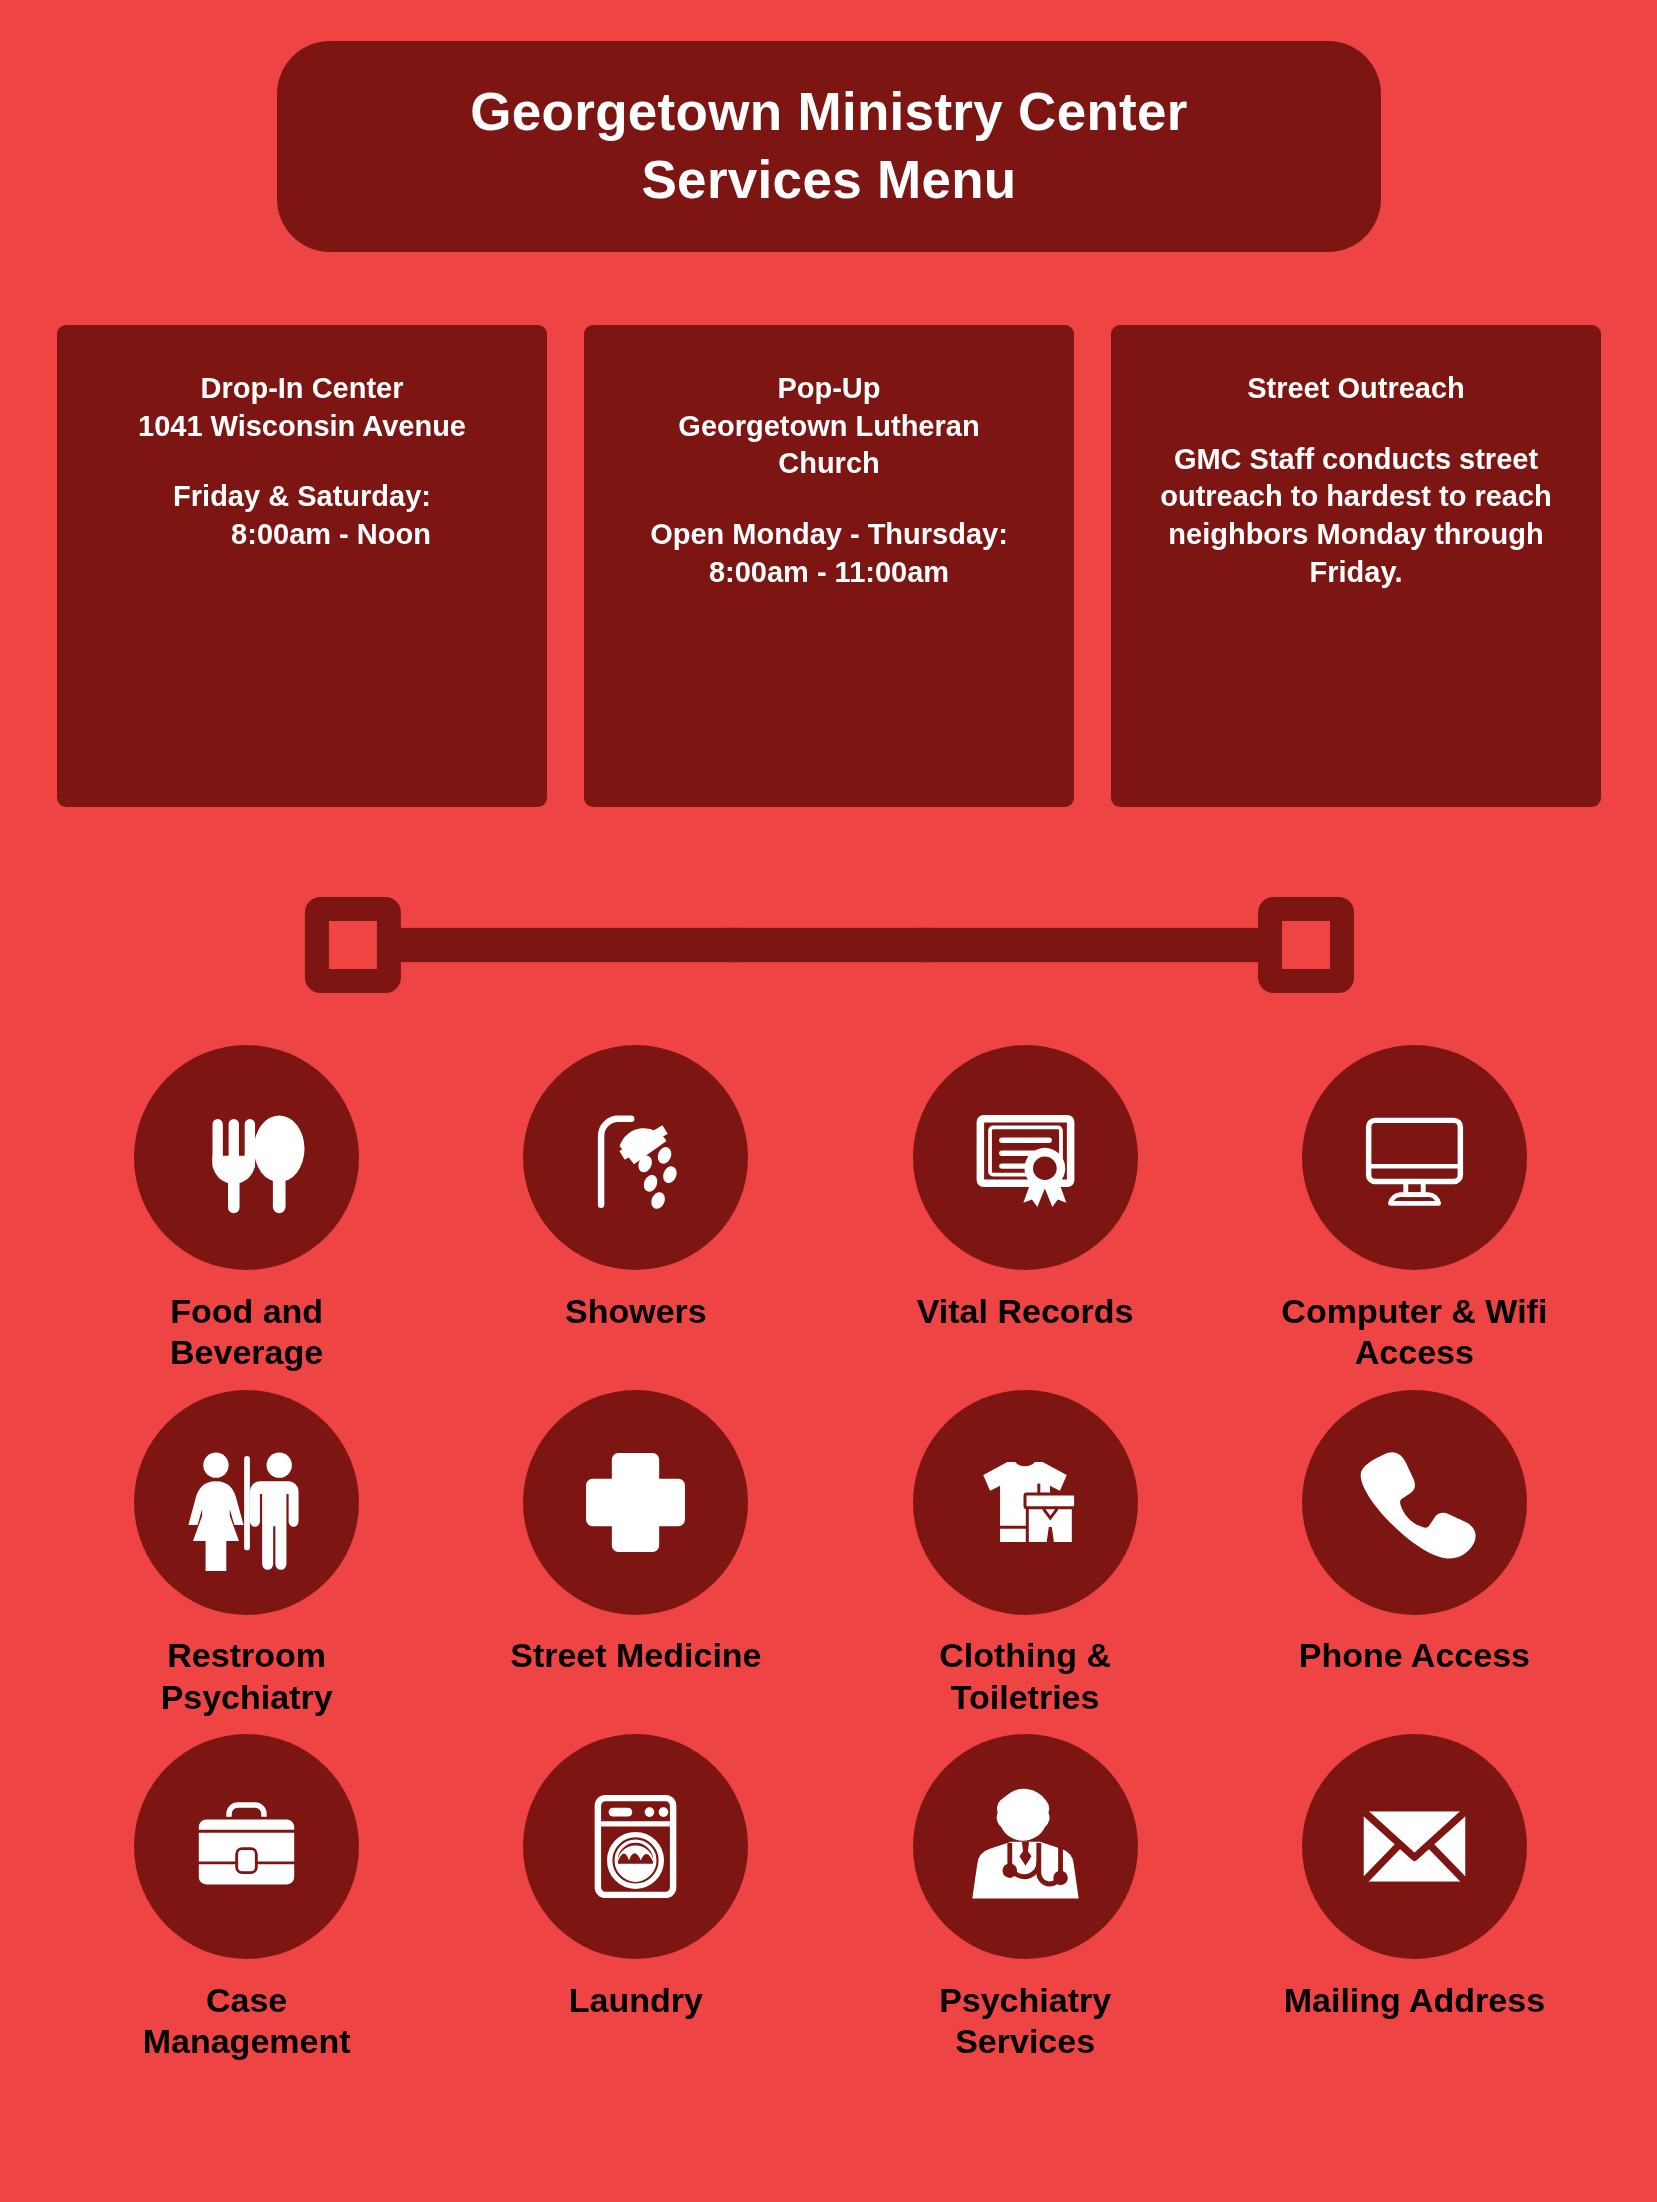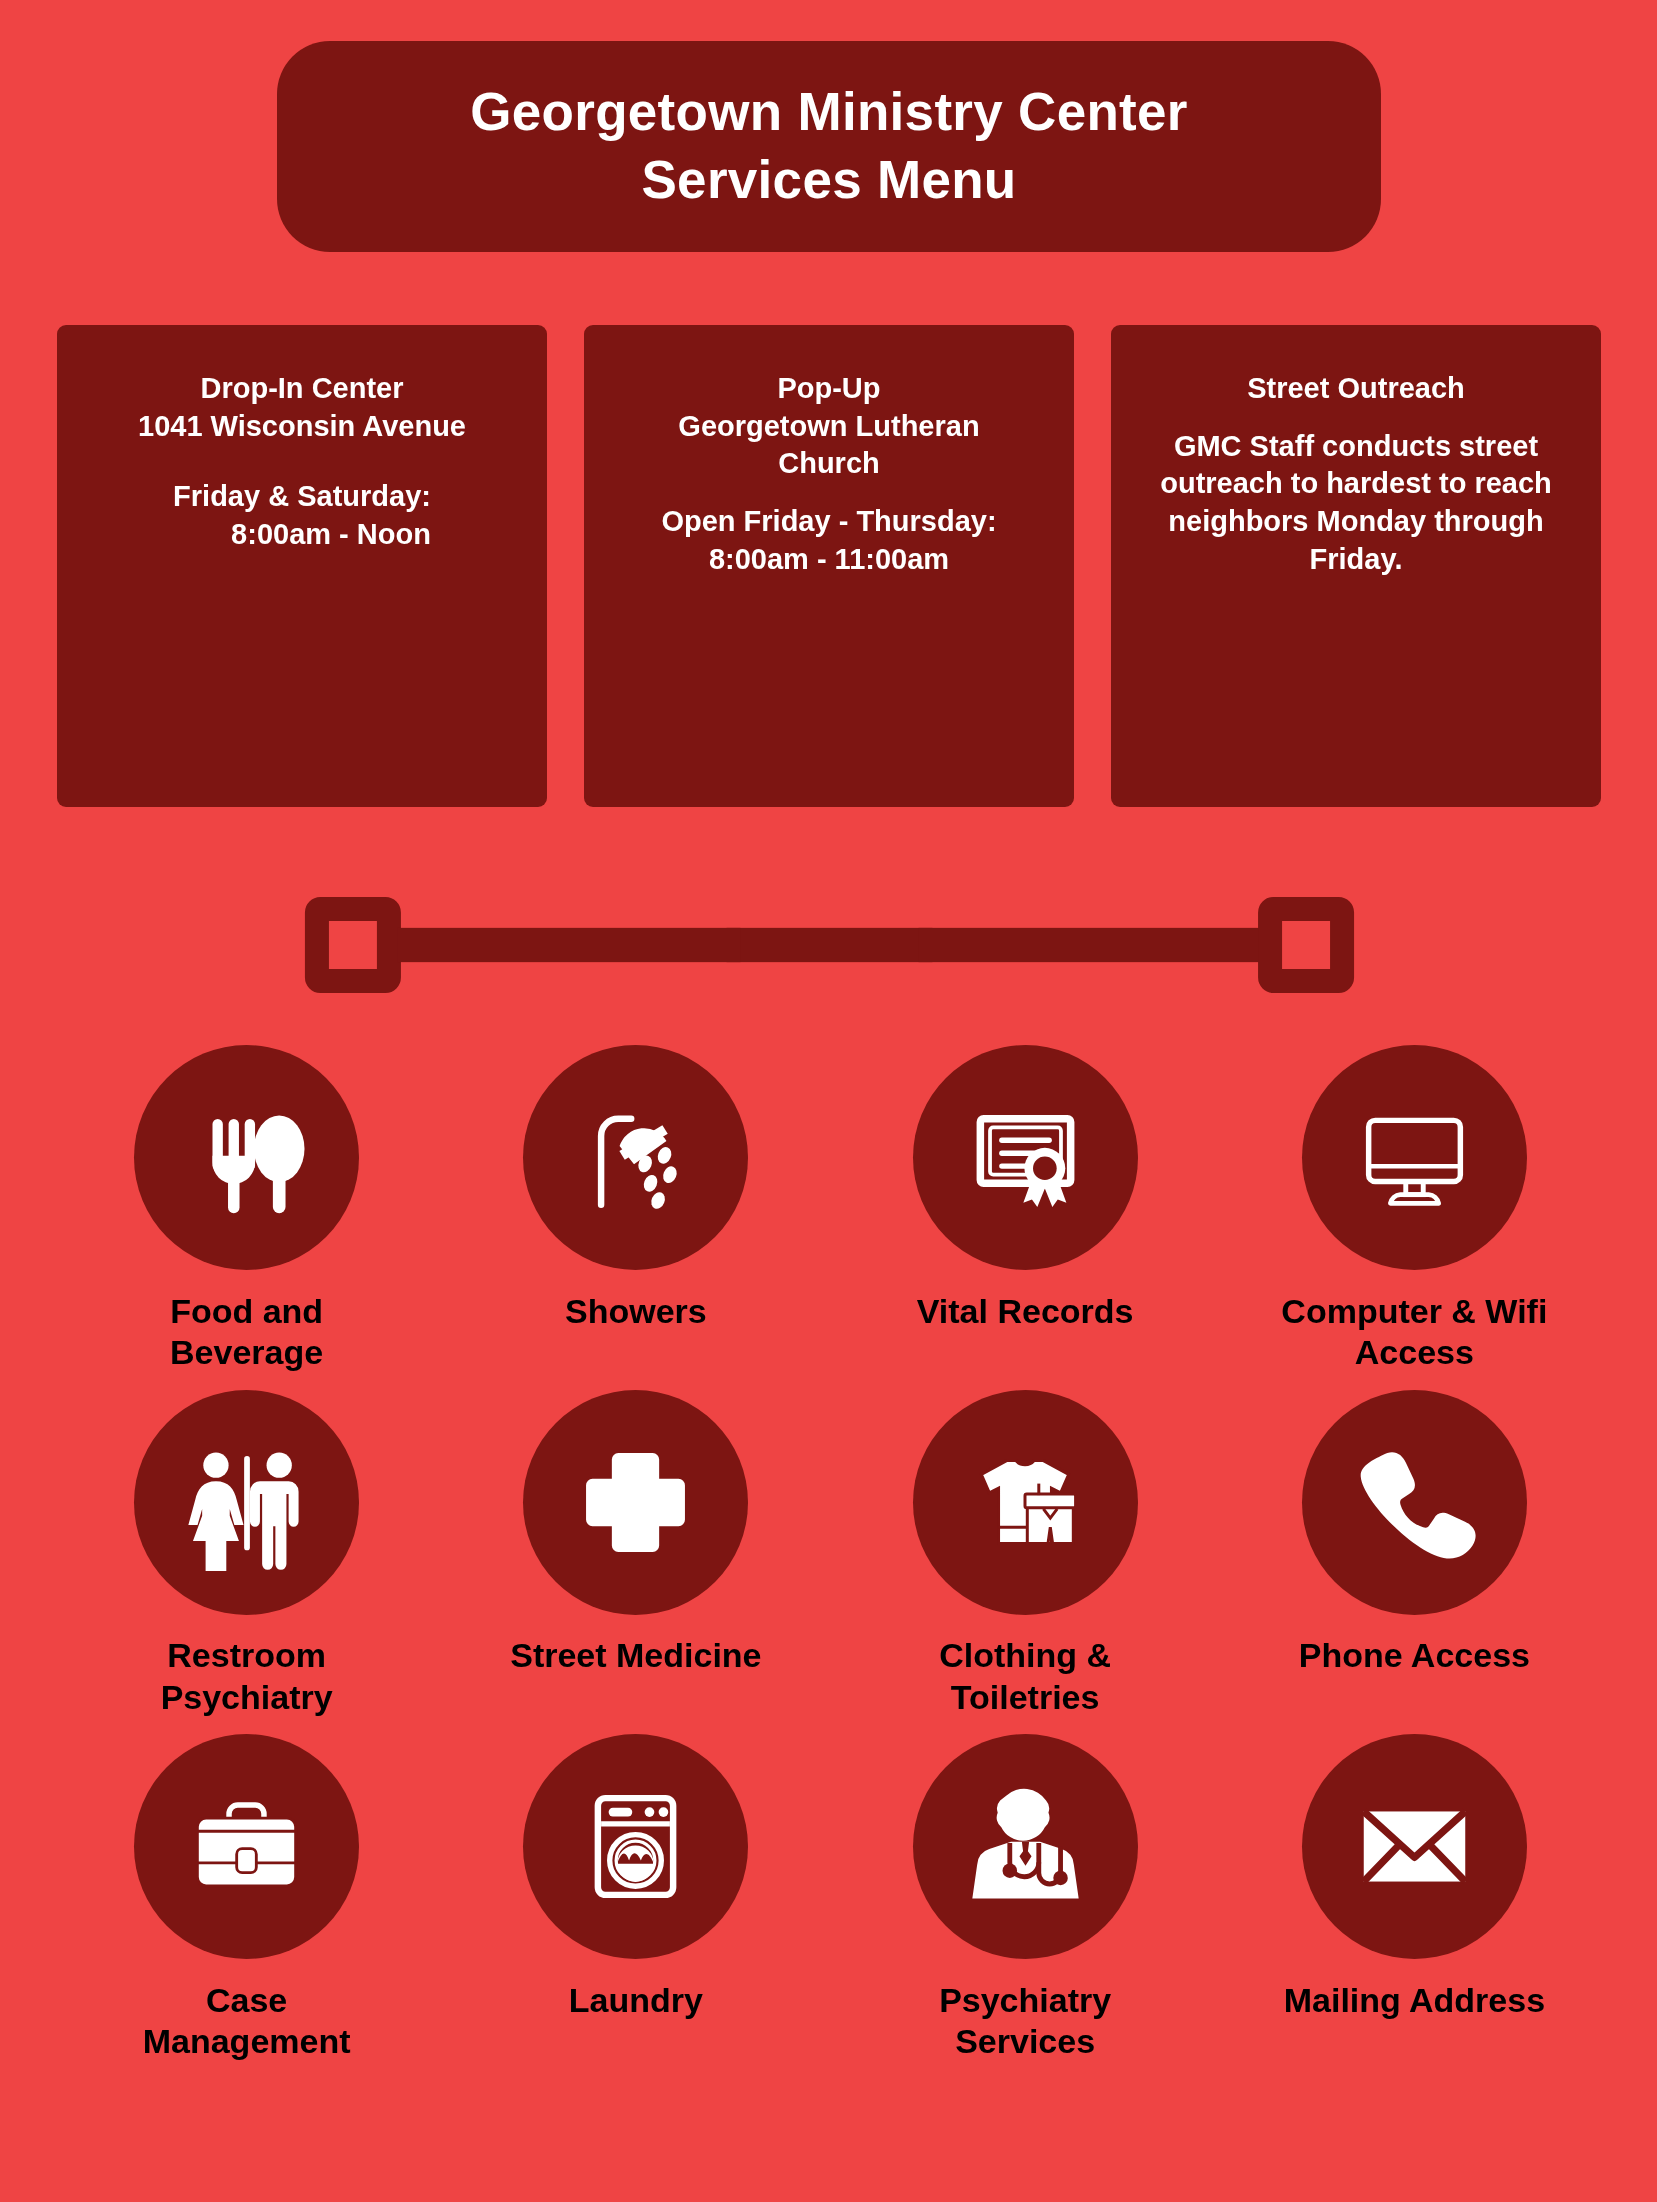--- a/index.html
+++ b/index.html
@@ -72,21 +72,21 @@
     text-align: center;
     white-space: pre-line;
   }
   .card-body {
     color: #ffffff;
     font-size: 29px;
     font-weight: bold;
     line-height: 1.30;
     text-align: center;
     white-space: pre-line;
-    margin-top: 20px;
+    margin-top: 33px;
   }
   .card-body.second {
     margin-top: 33px;
     text-align: right;
   }
 
   
   .divider {
     position: absolute;
     left: 303px;
@@ -147,21 +147,21 @@
       <div class="card-heading">Drop-In Center
 1041 Wisconsin Avenue</div>
       <div class="card-body second">Friday &amp; Saturday:
 8:00am - Noon</div>
     </div>
 
     <div class="info-card">
       <div class="card-heading">Pop-Up
 Georgetown Lutheran
 Church</div>
-      <div class="card-body">Open Friday - Thursday:
+      <div class="card-body">Open Monday - Thursday:
 8:00am - 11:00am</div>
     </div>
 
     <div class="info-card">
       <div class="card-heading">Street Outreach</div>
       <div class="card-body">GMC Staff conducts street outreach to hardest to reach neighbors Monday through Friday.</div>
     </div>
 
   </div>
 

